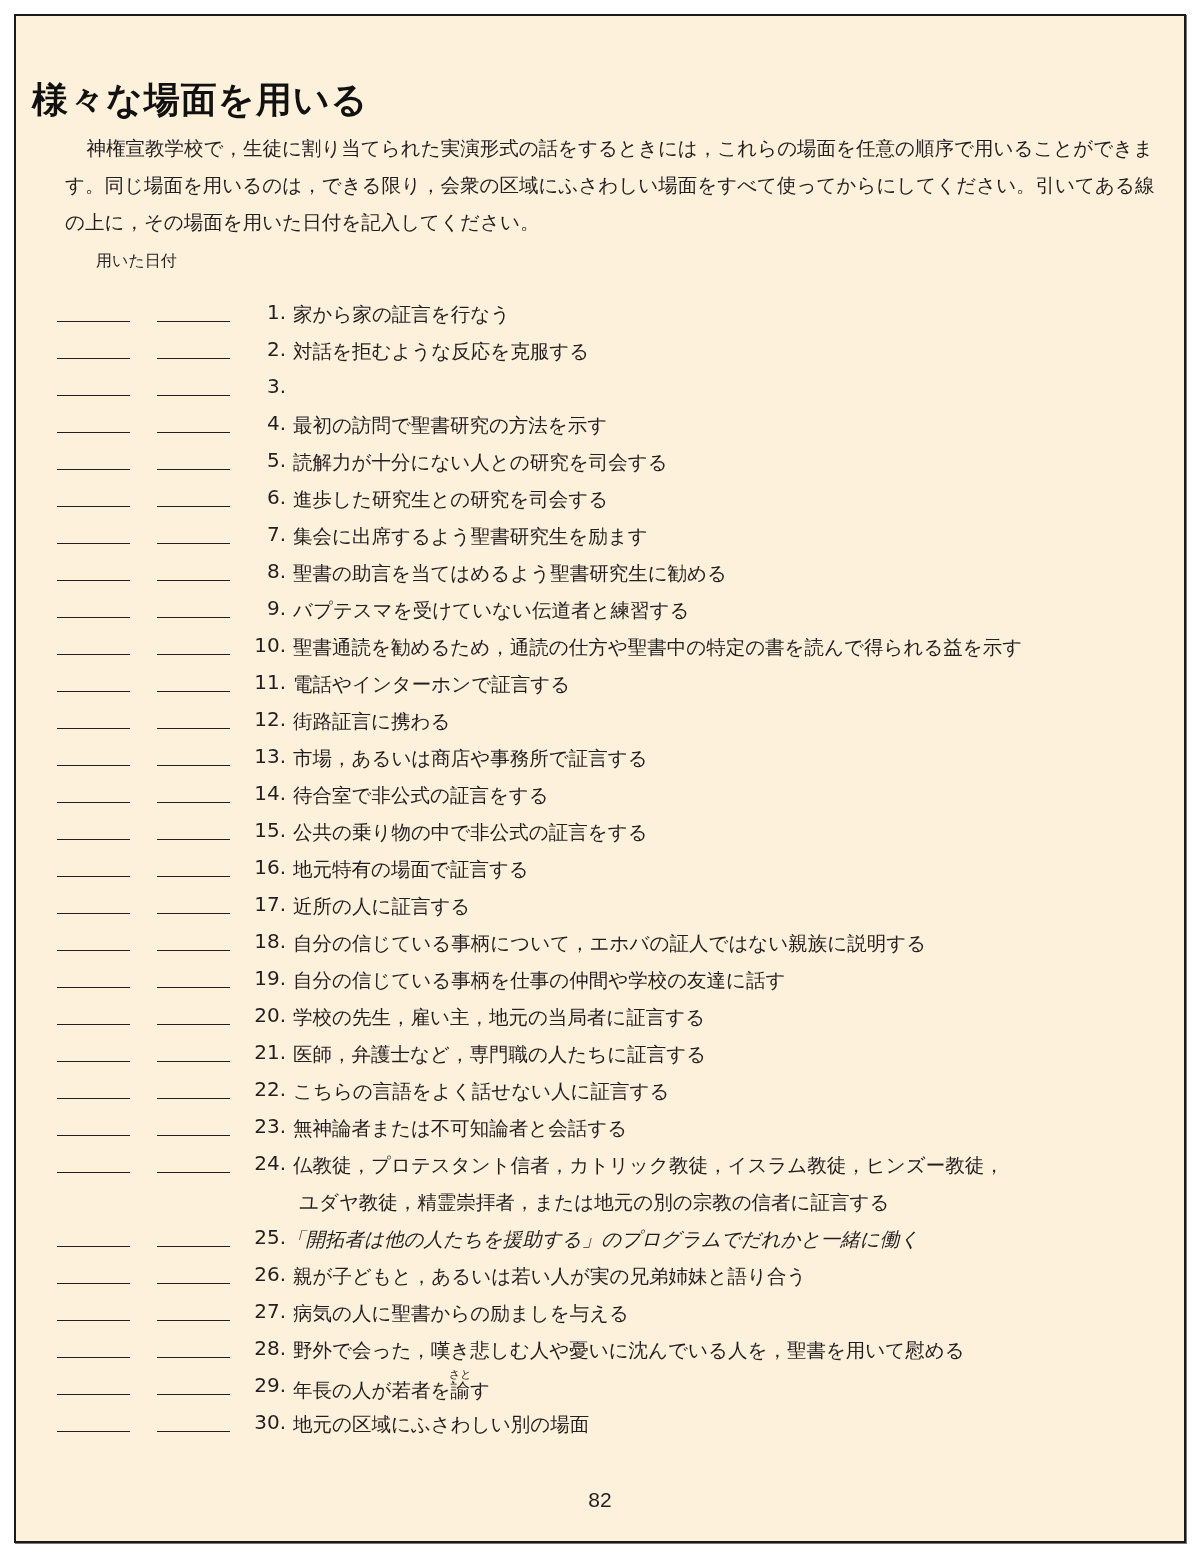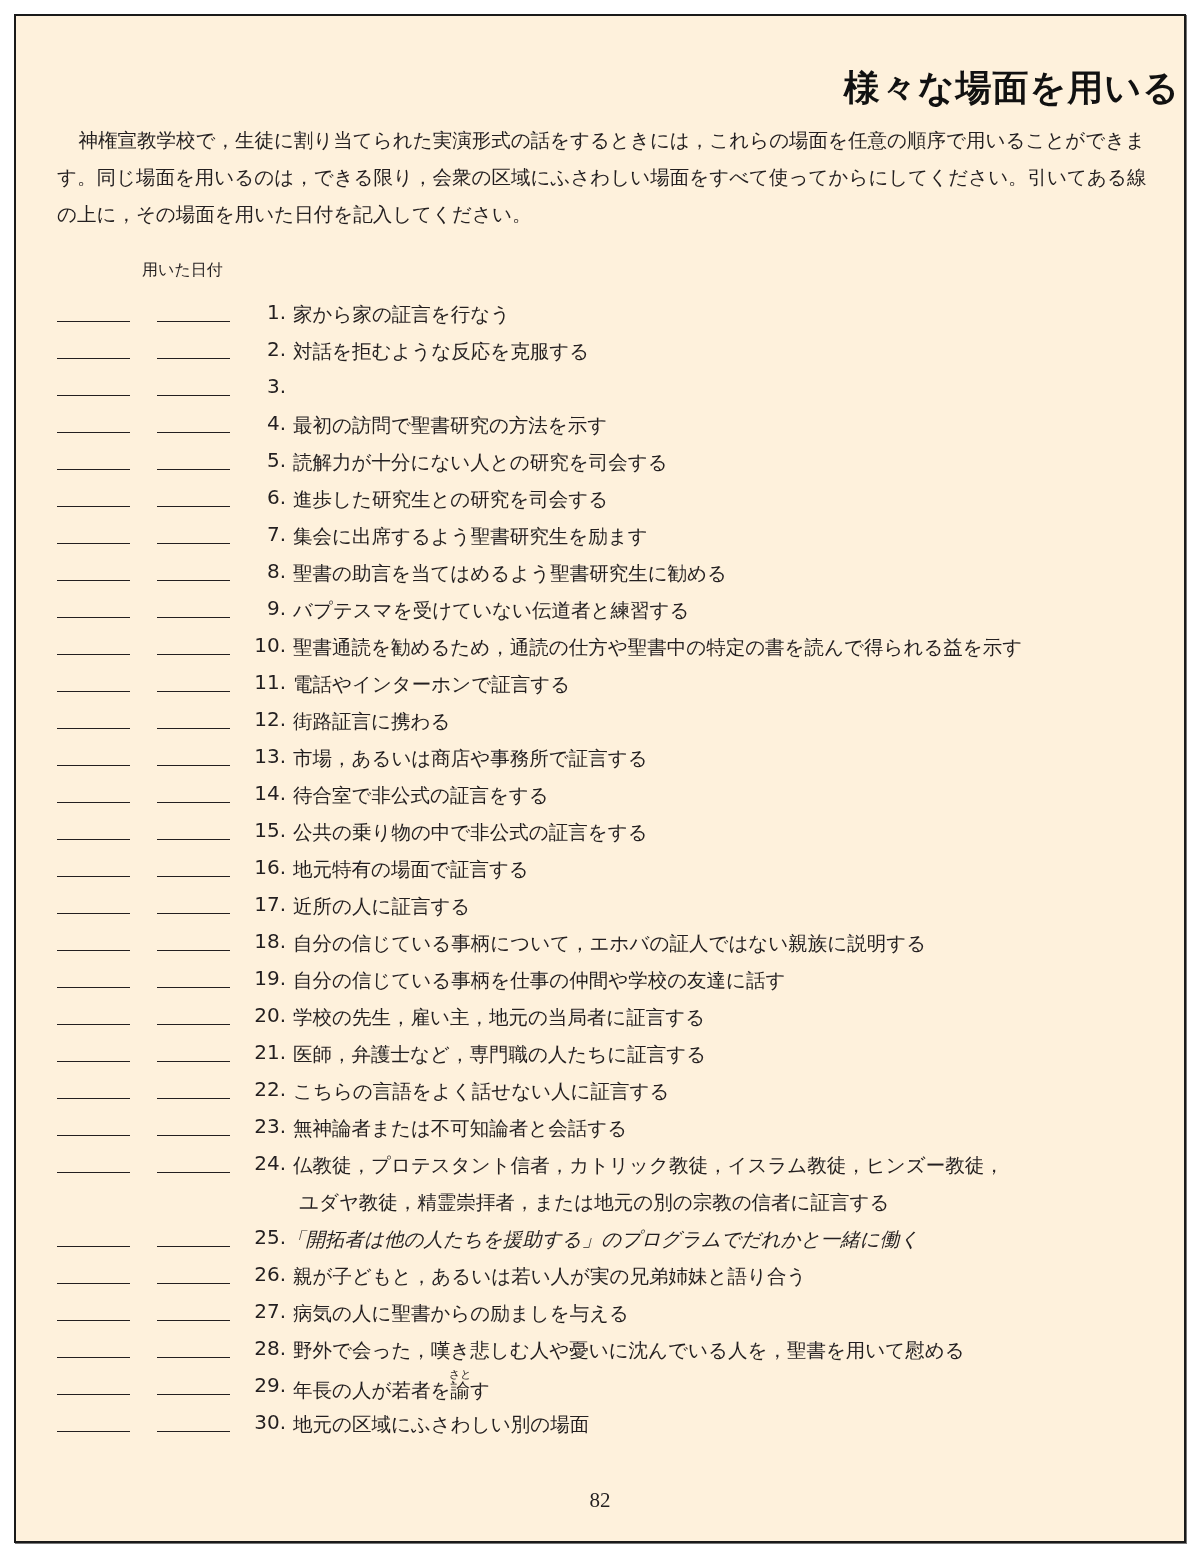--- a/index.html
+++ b/index.html
@@ -23,47 +23,46 @@
       height: 1525px;
       background: #fef1dc;
       border: 2px solid #1a1a1a;
       box-shadow: 1px 1px 0 #777;
     }
     .title {
       position: absolute;
       left: 0;
       right: 0;
       top: 44px;
-      text-align: right;
+      text-align: left;
       font-size: 36px;
       font-weight: bold;
       letter-spacing: 1px;
       color: #111;
       line-height: 48px;
-      margin: 4px;
+      margin: 16px;
     }
     .intro {
       position: absolute;
       left: 41px;
       top: 106px;
       width: 1090px;
       font-size: 19.5px;
       line-height: 37px;
-      margin: 0;
+      margin: 8px;
       text-indent: 1.1em;
       color: #231f20;
     }
     .date-header {
       position: absolute;
       left: 80px;
-      top: 243px;
+      top: 234px;
       font-size: 16px;
       line-height: 22px;
       color: #231f20;
-      margin-left: 46px;
     }
     .list {
       position: absolute;
       left: 0;
       top: 278px;
       width: 1168px;
       margin: 0;
       padding: 0;
       list-style: none;
     }
@@ -110,21 +109,21 @@
     rt {
       font-size: 11px;
       line-height: 9px;
     }
     .page-number {
       position: absolute;
       left: 0;
       right: 0;
       top: 1470px;
       text-align: center;
-      font-family: Liberation Serif, serif;
+      font-family: Liberation Sans, sans-serif;
       font-size: 21px;
       line-height: 28px;
       color: #231f20;
     }
   </style>
 </head>
 <body>
 
 <div class="page">
   <h1 class="title">様々な場面を用いる</h1>

